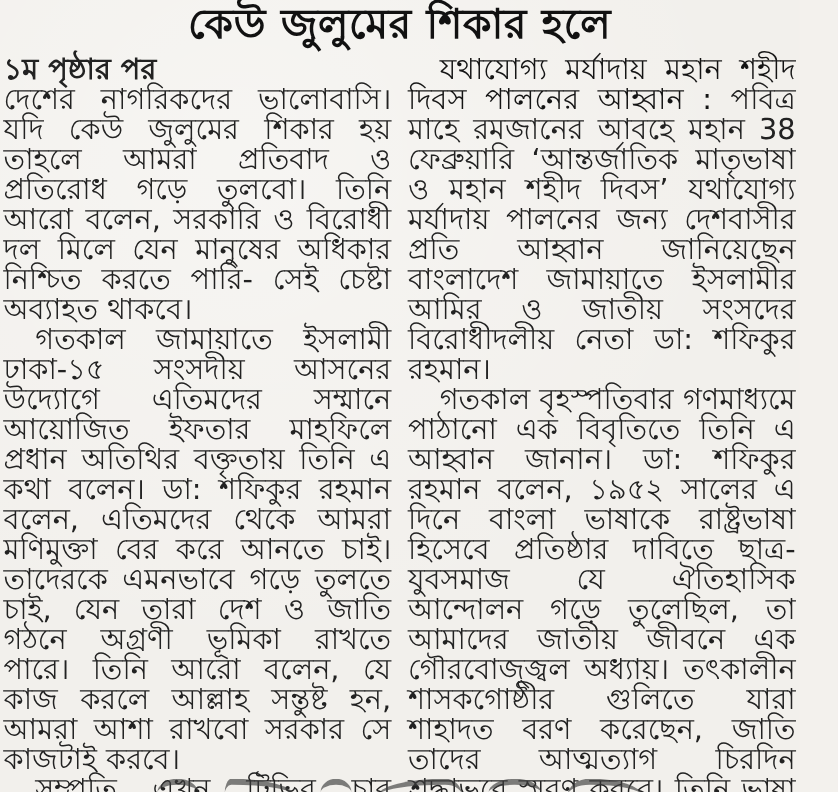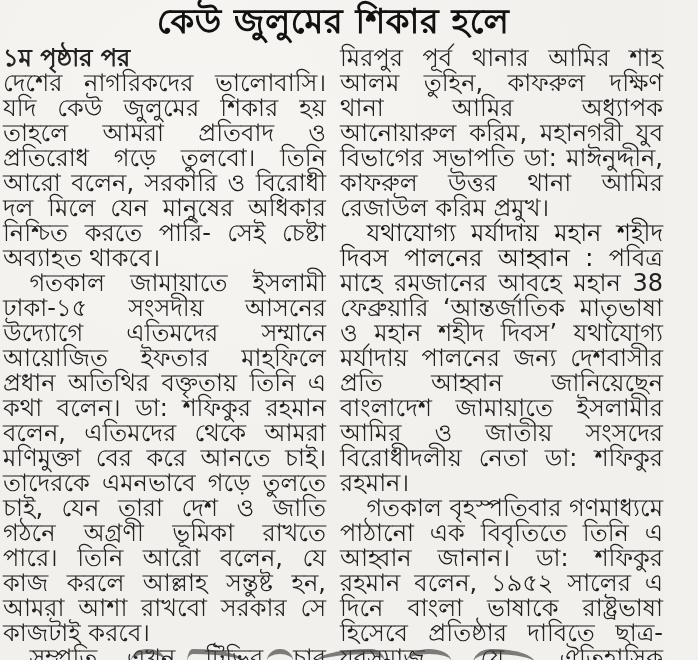--- a/index.html
+++ b/index.html
@@ -87,21 +87,20 @@
 
     <div class="col">
       <p class="lead-note">১ম পৃষ্ঠার পর</p>
       <p>দেশের নাগরিকদের ভালোবাসি। যদি কেউ জুলুমের শিকার হয় তাহলে আমরা প্রতিবাদ ও প্রতিরোধ গড়ে তুলবো। তিনি আরো বলেন, সরকারি ও বিরোধী দল মিলে যেন মানুষের অধিকার নিশ্চিত করতে পারি- সেই চেষ্টা অব্যাহত থাকবে।</p>
       <p class="indent">গতকাল জামায়াতে ইসলামী ঢাকা-১৫ সংসদীয় আসনের উদ্যোগে এতিমদের সম্মানে আয়োজিত ইফতার মাহফিলে প্রধান অতিথির বক্তৃতায় তিনি এ কথা বলেন। ডা: শফিকুর রহমান বলেন, এতিমদের থেকে আমরা মণিমুক্তা বের করে আনতে চাই। তাদেরকে এমনভাবে গড়ে তুলতে চাই, যেন তারা দেশ ও জাতি গঠনে অগ্রণী ভূমিকা রাখতে পারে। তিনি আরো বলেন, যে কাজ করলে আল্লাহ সন্তুষ্ট হন, আমরা আশা রাখবো সরকার সে কাজটাই করবে।</p>
       <p class="indent">সম্প্রতি এখন টিভির চার সাংবাদিকের চাকরি হারানোর বিষয়ে সাংবাদিকদের প্রশ্নের জবাবে ডা: শফিকুর রহমান বলেন, এটা সাংবাদিকদের স্বাধীনতার ওপর নির্লজ্জ আঘাত। আমরা সরকারের কাছে আশা রাখবো সাংবাদিকদের চাকরিতে পুনর্বহাল করা হবে। নইলে আমরা মনে করবো সরকার একনায়কতন্ত্রের দিকে যাচ্ছে। অনুষ্ঠানে সভাপতির বক্তব্যে জামায়াতে ইসলামীর কেন্দ্রীয় নির্বাহী পরিষদ সদস্য ও ঢাকা মহানগর উত্তরের আমির সেলিম উদ্দিন বলেন, বাংলাদেশের মানুষ ইসলামপ্রিয় ও কুরআনপ্রিয়। তারা কুরআনের চেতনায় বিশ্বাস করে।</p>
 
     </div>
 
     <div class="col">
-      <p>মিরপুর পূর্ব থানার আমির শাহ আলম তুহিন, কাফরুল দক্ষিণ থানা আমির অধ্যাপক আনোয়ারুল করিম, মহানগরী যুব বিভাগের সভাপতি ডা: মাঈনুদ্দীন, কাফরুল উত্তর থানা আমির রেজাউল করিম প্রমুখ।</p>
       <p class="indent"><span class="bold-lead">যথাযোগ্য মর্যাদায় মহান শহীদ দিবস পালনের আহ্বান :</span> <span>পবিত্র মাহে রমজানের আবহে মহান 38 ফেব্রুয়ারি ‘আন্তর্জাতিক মাতৃভাষা ও মহান শহীদ দিবস’ যথাযোগ্য মর্যাদায় পালনের জন্য দেশবাসীর প্রতি আহ্বান জানিয়েছেন বাংলাদেশ জামায়াতে ইসলামীর আমির ও জাতীয় সংসদের বিরোধীদলীয় নেতা ডা: শফিকুর রহমান।</span></p>
       <p class="indent">গতকাল বৃহস্পতিবার গণমাধ্যমে পাঠানো এক বিবৃতিতে তিনি এ আহ্বান জানান। ডা: শফিকুর রহমান বলেন, ১৯৫২ সালের এ দিনে বাংলা ভাষাকে রাষ্ট্রভাষা হিসেবে প্রতিষ্ঠার দাবিতে ছাত্র-যুবসমাজ যে ঐতিহাসিক আন্দোলন গড়ে তুলেছিল, তা আমাদের জাতীয় জীবনে এক গৌরবোজ্জ্বল অধ্যায়। তৎকালীন শাসকগোষ্ঠীর গুলিতে যারা শাহাদত বরণ করেছেন, জাতি তাদের আত্মত্যাগ চিরদিন শ্রদ্ধাভরে স্মরণ করবে। তিনি ভাষা শহীদদের রুহের মাগফিরাত কামনা করেন।</p>
 
     </div>
 
   </div>
 
   <div class="cutoff">
     <span class="g b1"></span>
     <span class="g b2"></span>

